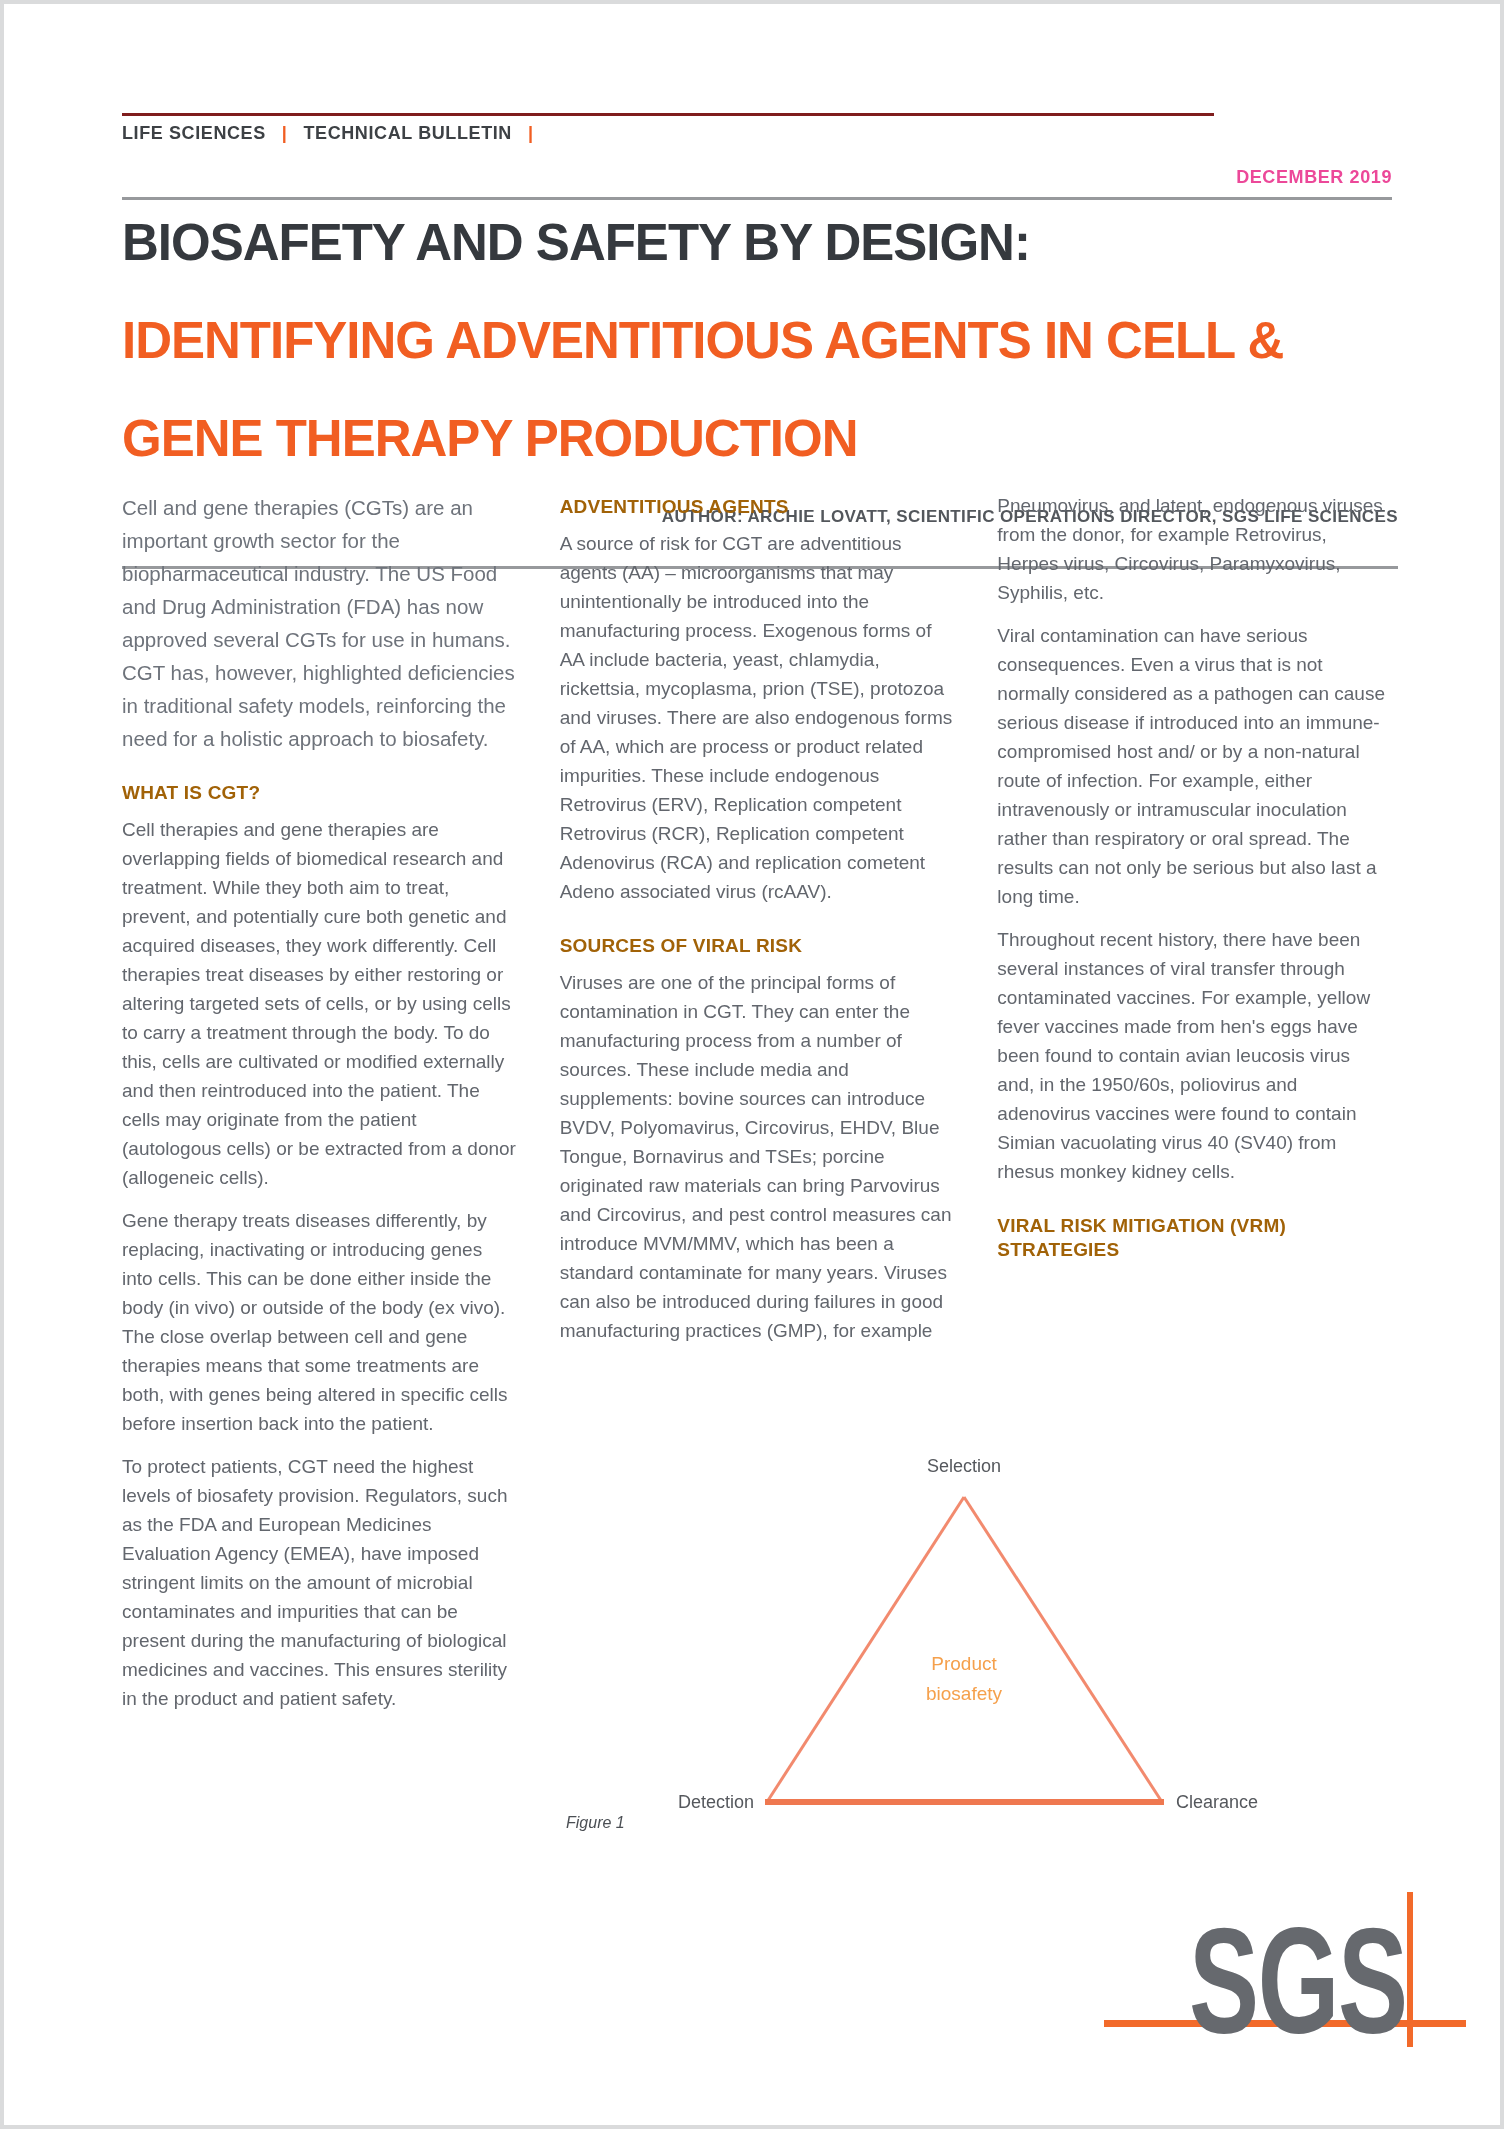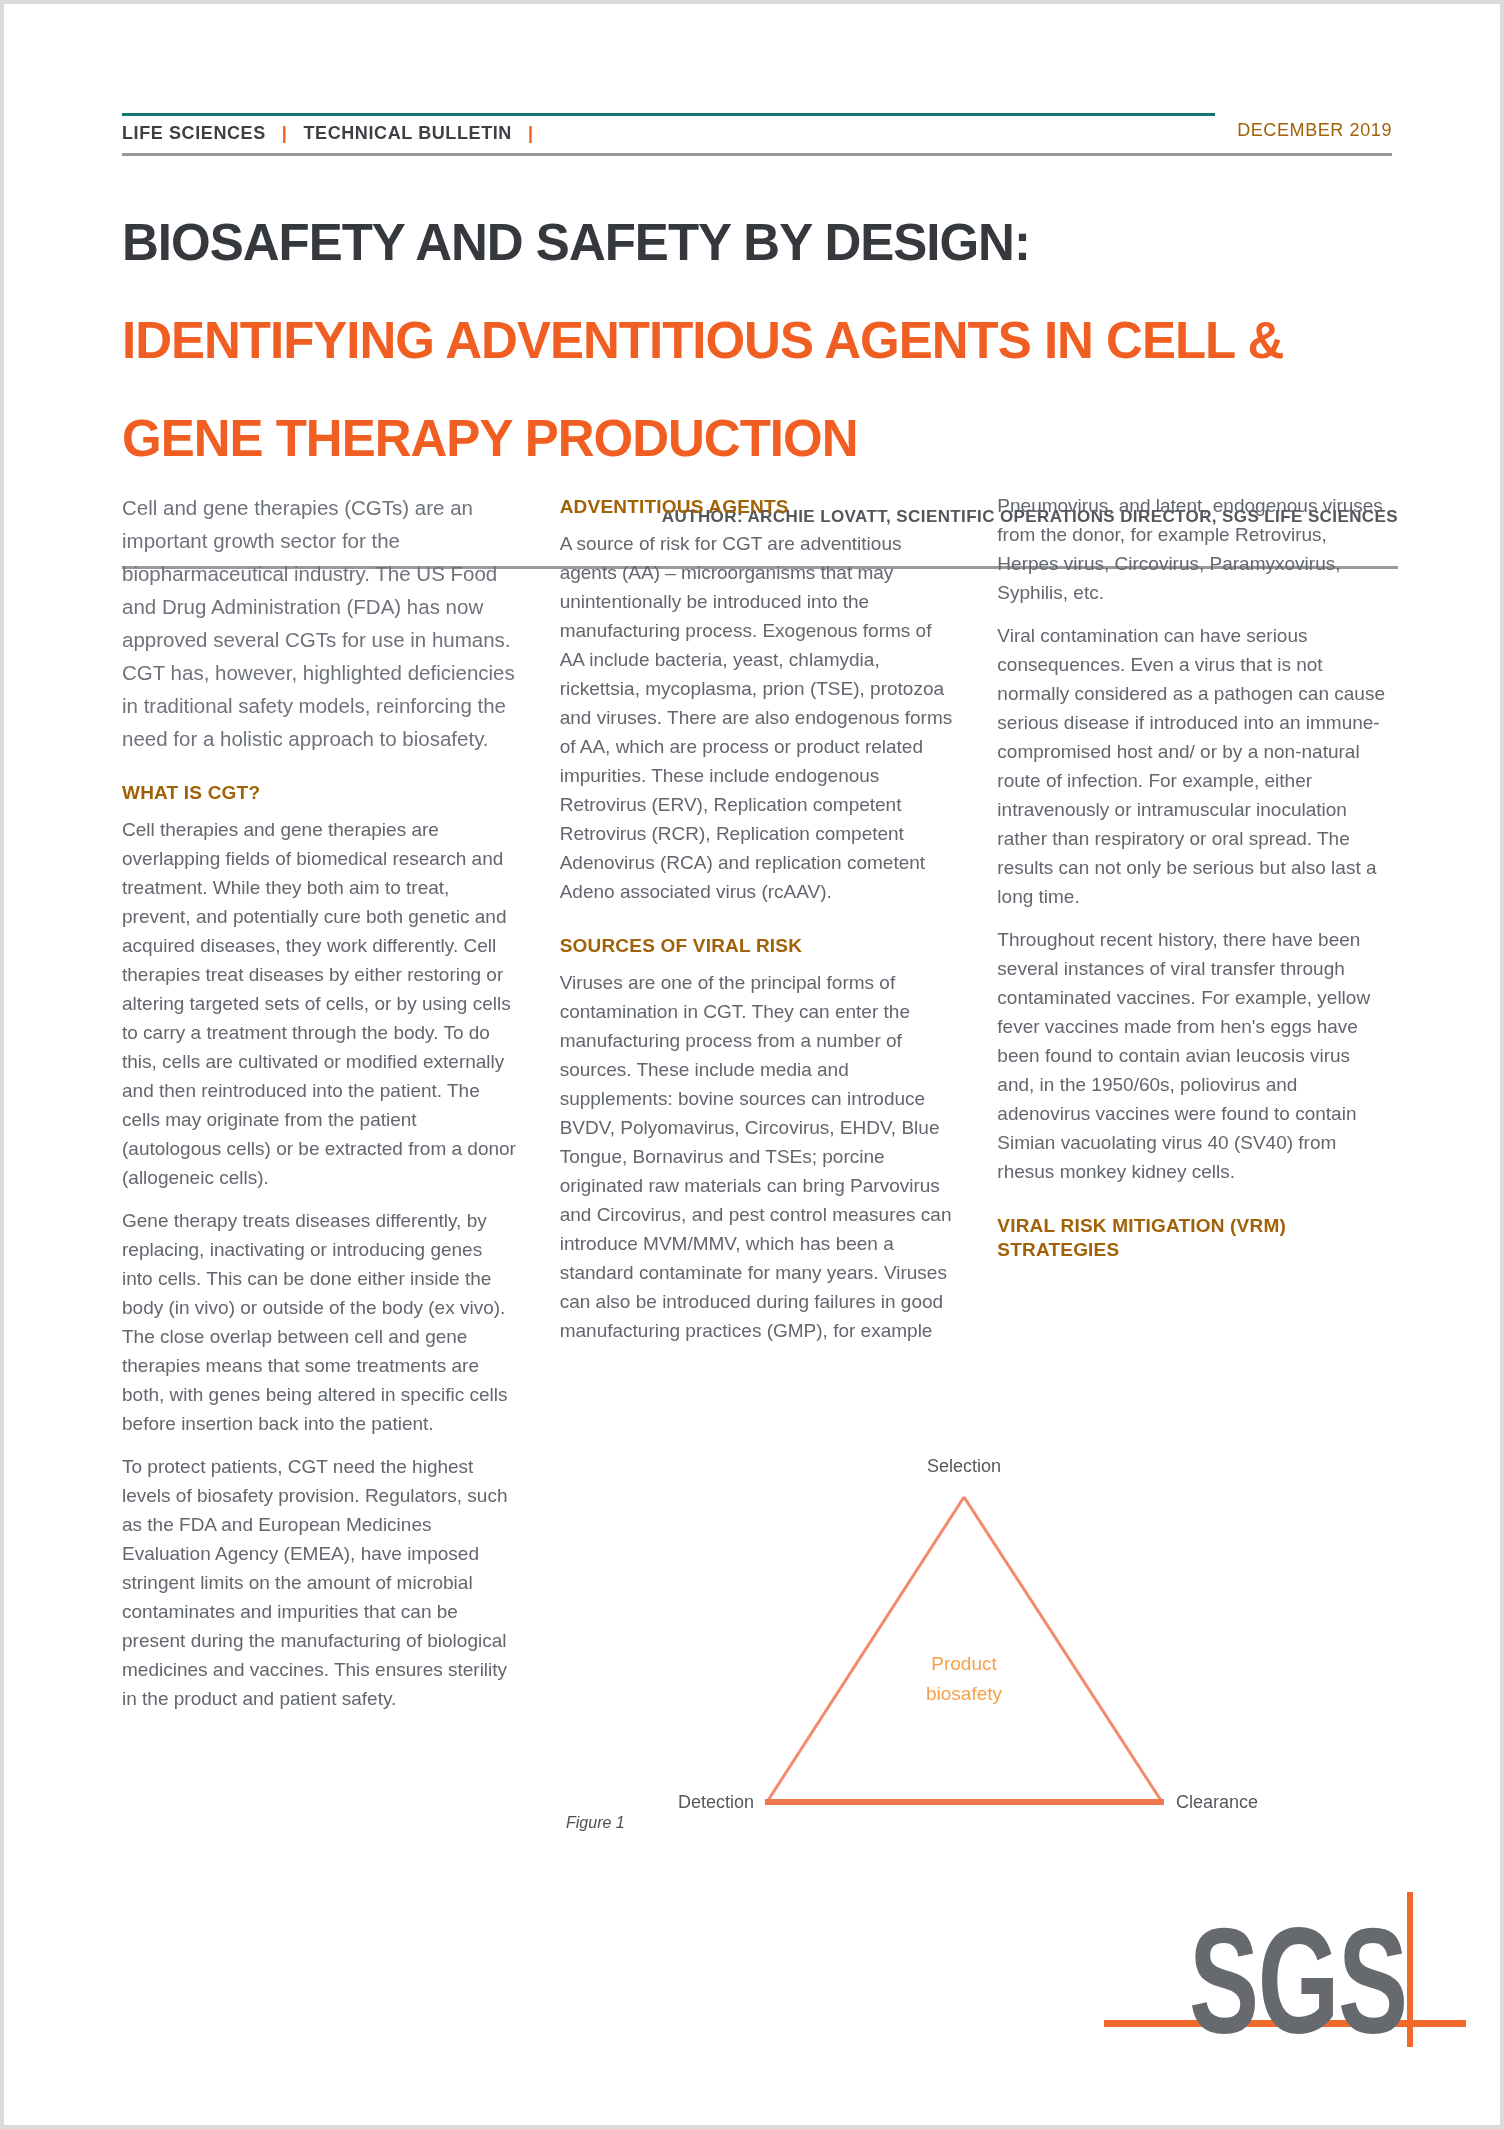--- a/index.html
+++ b/index.html
@@ -12,28 +12,29 @@
     overflow:hidden;
     font-family:"Liberation Sans", sans-serif;
     -webkit-font-smoothing:antialiased;
   }
   
   .masthead{
     position:absolute;left:118px;top:109px;width:1270px;
   }
   .masthead-row{display:flex;align-items:flex-start;}
   .masthead-left{
-    flex:1;border-top:3px solid #0f766e;padding-top:7px;
+    flex:1;border-top:3px solid #7f1d1d;padding-top:7px;
     font-size:18px;font-weight:700;color:#3d4145;letter-spacing:.6px;
     white-space:nowrap;
   }
   .masthead-right{
     padding-left:22px;padding-top:7px;
-    font-size:18px;font-weight:400;color:#a16207;letter-spacing:.6px;
+    font-size:18px;font-weight:700;color:#ec4899;letter-spacing:.6px;
     white-space:nowrap;
+    margin-top:47px;
   }
   .pipe{color:#f15e22;font-weight:700;margin:0 16px;}
   .masthead-rule{height:3px;background:#97999c;margin-top:9px;}
   
   .title-block{
     position:absolute;left:118px;top:208px;width:1276px;
     font-weight:700;font-size:51px;line-height:62px;letter-spacing:-1px;
   }
   .title-dark{color:#35393e;}
   .title-orange{color:#f15e22;margin-top:36px;}

